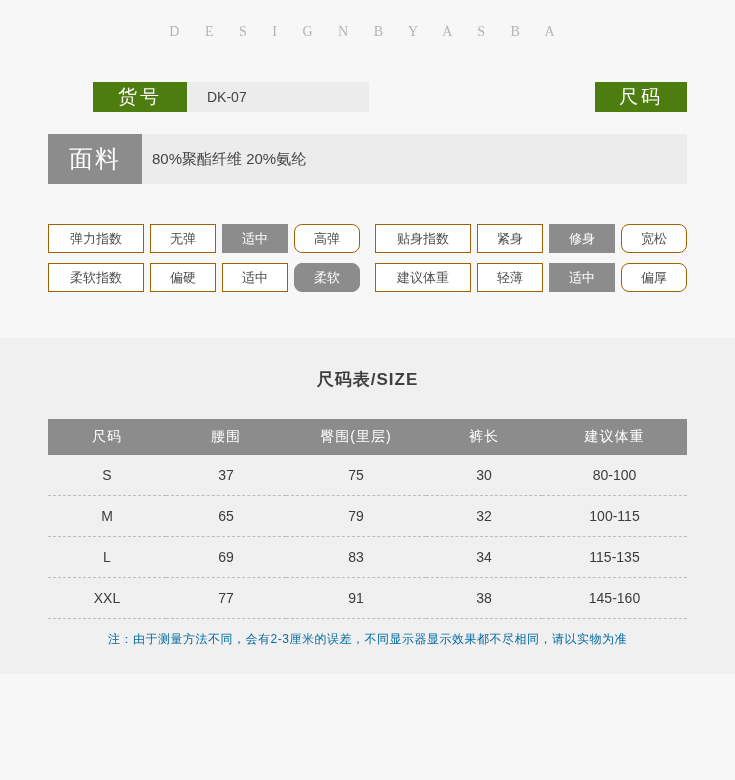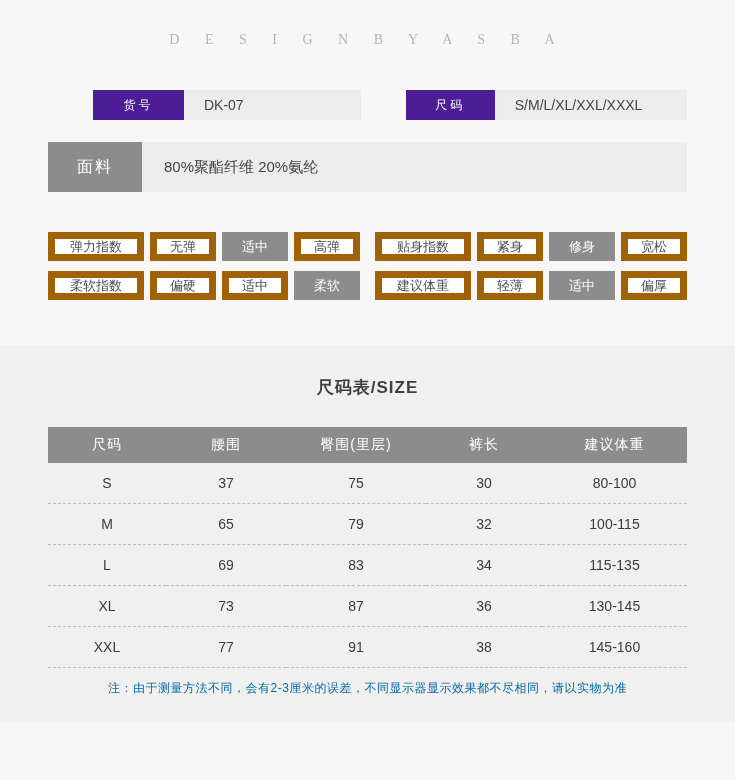--- a/index.html
+++ b/index.html
@@ -17,40 +17,40 @@
   .page {
     position: relative;
     width: 735px;
     height: 780px;
     background: #f7f7f7;
   }
 
   
   .brand-header {
     text-align: center;
-    padding-top: 32px;
+    padding-top: 24px;
     font-size: 14px;
     letter-spacing: 11px;
     color: #b4b4b4;
     font-family: "Liberation Serif", serif;
   }
 
   
   .info-block {
     margin: 42px 48px 0 48px;
   }
   .row-1 {
     display: flex;
     align-items: stretch;
     height: 30px;
   }
   .tag {
-    background: #4c1d95;
+    background: #4d7c0f;
     color: #ffffff;
-    font-size: 12px;
+    font-size: 19px;
     display: flex;
     align-items: center;
     justify-content: center;
     letter-spacing: 3px;
     margin-left: 45px;
   }
   .tag-small {
     width: 94px;
   }
   .val {
@@ -80,63 +80,63 @@
   .row-2 {
     display: flex;
     align-items: stretch;
     height: 50px;
     margin-top: 22px;
   }
   .tag-fabric {
     width: 94px;
     background: #8c8c8c;
     color: #fff;
-    font-size: 16px;
+    font-size: 24px;
     letter-spacing: 2px;
     display: flex;
     align-items: center;
     justify-content: center;
   }
   .val-fabric {
     flex: 1;
     background: #ececec;
     font-size: 15px;
     color: #444;
     display: flex;
     align-items: center;
-    padding-left: 22px;
+    padding-left: 10px;
   }
 
   
   .index-area {
     margin: 40px 48px 0 48px;
     display: flex;
     justify-content: space-between;
   }
   .index-col {
     display: flex;
     flex-direction: column;
     gap: 10px;
   }
   .index-row {
     display: flex;
   }
   .cell {
     height: 29px;
-    border: 7px solid #a16207;
+    border: 1px solid #a16207;
     background: #ffffff;
     font-size: 13px;
     color: #4b4b4b;
     display: flex;
     align-items: center;
     justify-content: center;
     margin-right: 6px;
     box-sizing: border-box;
   }
-  .cell:last-child { margin-right: 0; }
+  .cell:last-child { margin-right: 0; border-radius: 8px; }
   .cell-label {
     width: 96px;
   }
   .cell-opt {
     width: 66px;
   }
   .cell.active {
     background: #8c8c8c;
     color: #ffffff;
     border-color: #8c8c8c;
@@ -198,21 +198,20 @@
 
   <div class="brand-header">D E S I G N     B Y     A S B A</div>
 
   <div class="info-block">
 
     <div class="row-1">
       <div class="tag tag-small">货号</div>
       <div class="val val-code">DK-07</div>
       <div class="spacer-row1"></div>
       <div class="tag tag-size">尺码</div>
-      <div class="val val-size">S/M/L/XL/XXL/XXXL</div>
     </div>
 
     <div class="row-2">
       <div class="tag-fabric">面料</div>
       <div class="val-fabric">80%聚酯纤维  20%氨纶</div>
     </div>
 
   </div>
 
   <div class="index-area">
@@ -285,27 +284,20 @@
           <td>100-115</td>
         </tr>
         <tr>
           <td>L</td>
           <td>69</td>
           <td>83</td>
           <td>34</td>
           <td>115-135</td>
         </tr>
         <tr>
-          <td>XL</td>
-          <td>73</td>
-          <td>87</td>
-          <td>36</td>
-          <td>130-145</td>
-        </tr>
-        <tr>
           <td>XXL</td>
           <td>77</td>
           <td>91</td>
           <td>38</td>
           <td>145-160</td>
         </tr>
       </tbody>
     </table>
 
     <div class="note">注：由于测量方法不同，会有2-3厘米的误差，不同显示器显示效果都不尽相同，请以实物为准</div>

